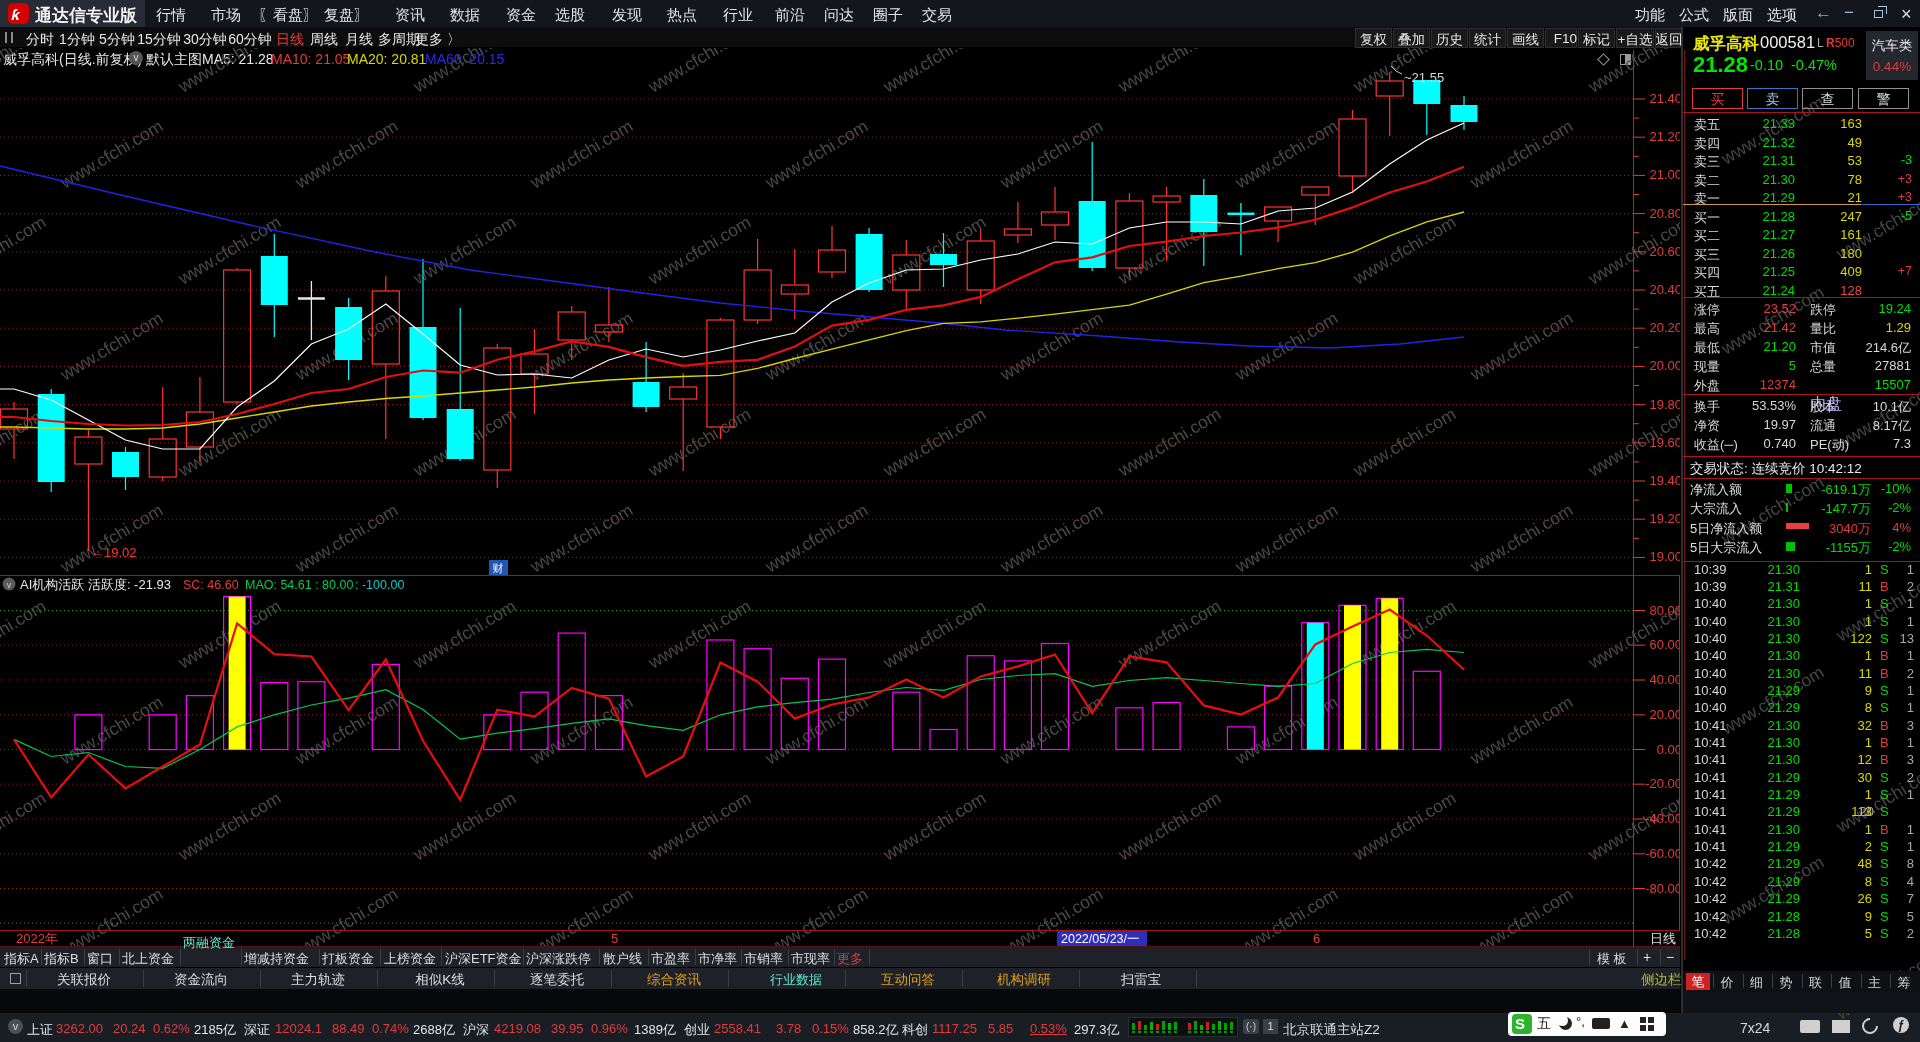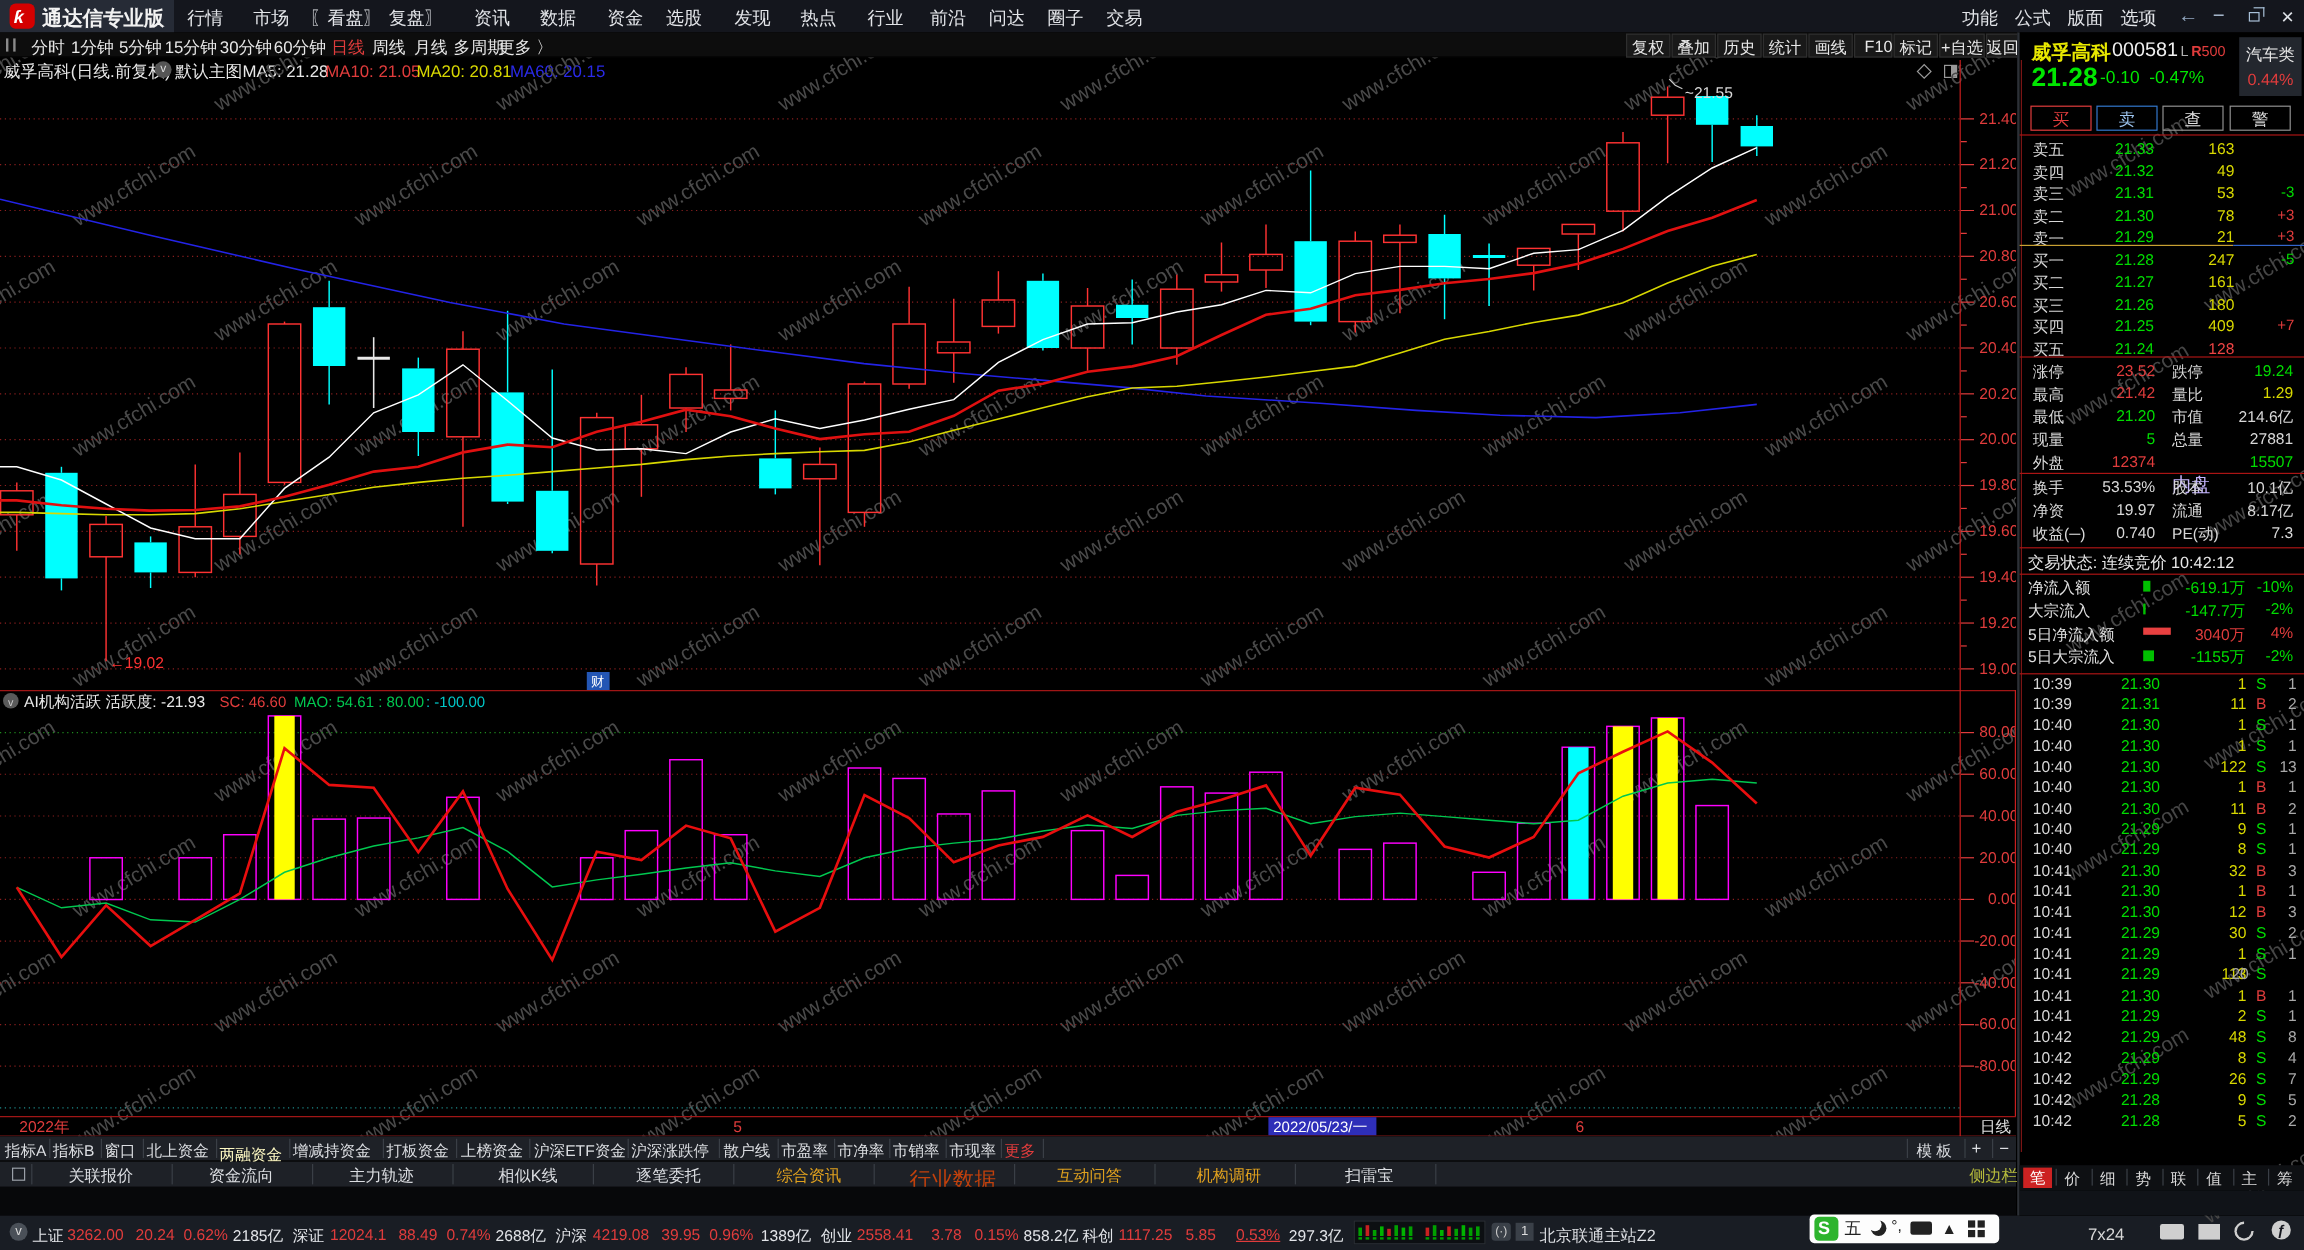--- a/index.html
+++ b/index.html
@@ -409,21 +409,21 @@
 <text x="1313" y="943" fill="#e03c3c" font-size="13">6</text>
 <text x="1650" y="943" fill="#e0e0e0" font-size="13">日线</text>
 <line x1="1633.5" y1="50" x2="1633.5" y2="947" stroke="#c81e1e" stroke-width="1"></line>
 <line x1="1679.5" y1="575" x2="1679.5" y2="930" stroke="#c81e1e" stroke-width="1"></line>
 </svg>
 <div class="ab" style="left:0px;top:947px;width:1680px;height:20px;background:#1e2127"></div>
 <div class="t" style="left:4px;top:950px;font-size:13px;color:#dcdee2;">指标A</div>
 <div class="t" style="left:44px;top:950px;font-size:13px;color:#dcdee2;">指标B</div>
 <div class="t" style="left:87px;top:950px;font-size:13px;color:#dcdee2;">窗口</div>
 <div class="t" style="left:122px;top:950px;font-size:13px;color:#dcdee2;">北上资金</div>
-<div class="t" style="left:183px;top:954px;font-size:13px;color:#fef9c3;">两融资金</div>
+<div class="t" style="left:183px;top:934px;font-size:13px;color:#5eead4;">两融资金</div>
 <div class="t" style="left:244px;top:950px;font-size:13px;color:#dcdee2;">增减持资金</div>
 <div class="t" style="left:322px;top:950px;font-size:13px;color:#dcdee2;">打板资金</div>
 <div class="t" style="left:384px;top:950px;font-size:13px;color:#dcdee2;">上榜资金</div>
 <div class="t" style="left:445px;top:950px;font-size:13px;color:#dcdee2;">沪深ETF资金</div>
 <div class="t" style="left:526px;top:950px;font-size:13px;color:#dcdee2;">沪深涨跌停</div>
 <div class="t" style="left:603px;top:950px;font-size:13px;color:#dcdee2;">散户线</div>
 <div class="t" style="left:651px;top:950px;font-size:13px;color:#dcdee2;">市盈率</div>
 <div class="t" style="left:698px;top:950px;font-size:13px;color:#dcdee2;">市净率</div>
 <div class="t" style="left:744px;top:950px;font-size:13px;color:#dcdee2;">市销率</div>
 <div class="t" style="left:791px;top:950px;font-size:13px;color:#dcdee2;">市现率</div>
@@ -451,21 +451,21 @@
 <div class="ab" style="left:1637px;top:949px;width:1px;height:16px;background:#3a3f46"></div>
 <div class="ab" style="left:1660px;top:949px;width:1px;height:16px;background:#3a3f46"></div>
 <div class="ab" style="left:0px;top:968px;width:1680px;height:21px;background:#1e2127"></div>
 <div class="ab" style="left:10px;top:973px;width:11px;height:11px;border:1px solid #9aa0a8"></div>
 <div class="t" style="left:52px;top:971px;font-size:13.5px;color:#dcdee2;width:64px;text-align:center">关联报价</div>
 <div class="t" style="left:169px;top:971px;font-size:13.5px;color:#dcdee2;width:64px;text-align:center">资金流向</div>
 <div class="t" style="left:286px;top:971px;font-size:13.5px;color:#dcdee2;width:64px;text-align:center">主力轨迹</div>
 <div class="t" style="left:408px;top:971px;font-size:13.5px;color:#dcdee2;width:64px;text-align:center">相似K线</div>
 <div class="t" style="left:525px;top:971px;font-size:13.5px;color:#dcdee2;width:64px;text-align:center">逐笔委托</div>
 <div class="t" style="left:642px;top:971px;font-size:13.5px;color:#e0a11e;width:64px;text-align:center">综合资讯</div>
-<div class="t" style="left:758px;top:971px;font-size:18px;color:#c2410c;width:64px;text-align:center">行业数据</div>
+<div class="t" style="left:758px;top:971px;font-size:13px;color:#5eead4;width:64px;text-align:right">行业数据</div>
 <div class="t" style="left:876px;top:971px;font-size:13.5px;color:#e0a11e;width:64px;text-align:center">互动问答</div>
 <div class="t" style="left:992px;top:971px;font-size:13.5px;color:#e0a11e;width:64px;text-align:center">机构调研</div>
 <div class="t" style="left:1116px;top:971px;font-size:13.5px;color:#dcdee2;width:50px;text-align:center">扫雷宝</div>
 <div class="ab" style="left:26px;top:970px;width:1px;height:17px;background:#3a3f46"></div>
 <div class="ab" style="left:143px;top:970px;width:1px;height:17px;background:#3a3f46"></div>
 <div class="ab" style="left:260px;top:970px;width:1px;height:17px;background:#3a3f46"></div>
 <div class="ab" style="left:377px;top:970px;width:1px;height:17px;background:#3a3f46"></div>
 <div class="ab" style="left:494px;top:970px;width:1px;height:17px;background:#3a3f46"></div>
 <div class="ab" style="left:611px;top:970px;width:1px;height:17px;background:#3a3f46"></div>
 <div class="ab" style="left:728px;top:970px;width:1px;height:17px;background:#3a3f46"></div>

